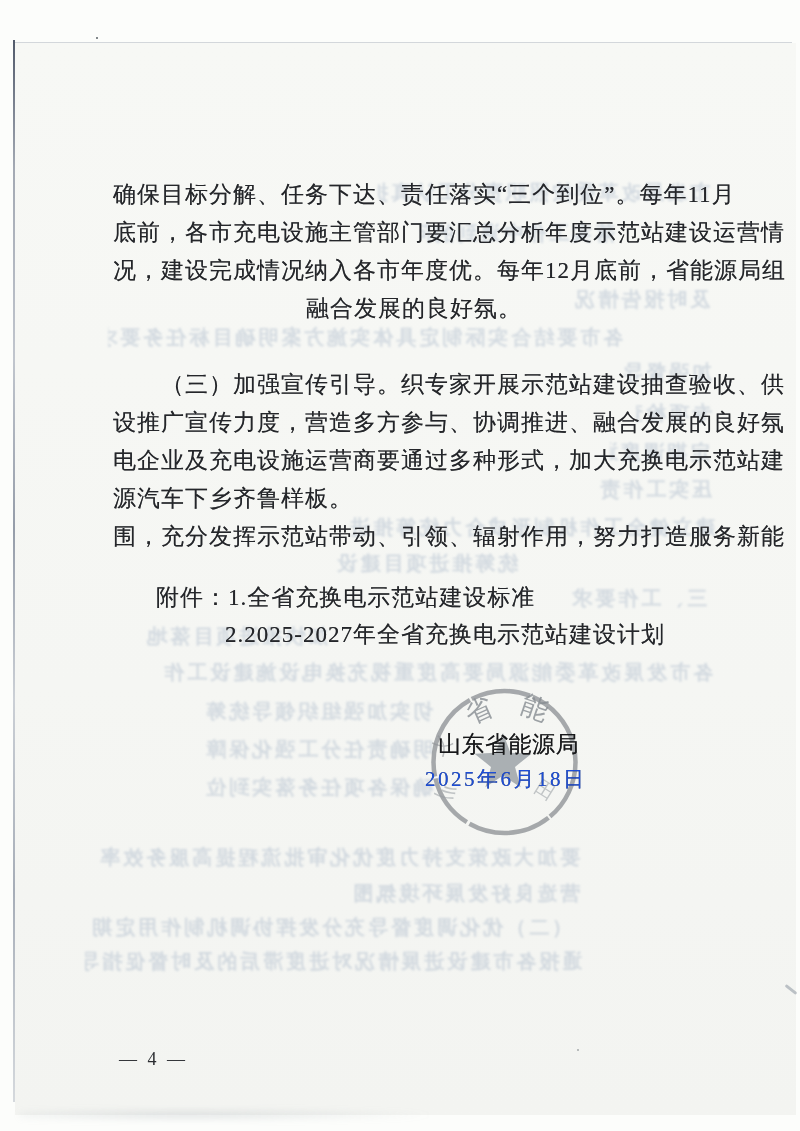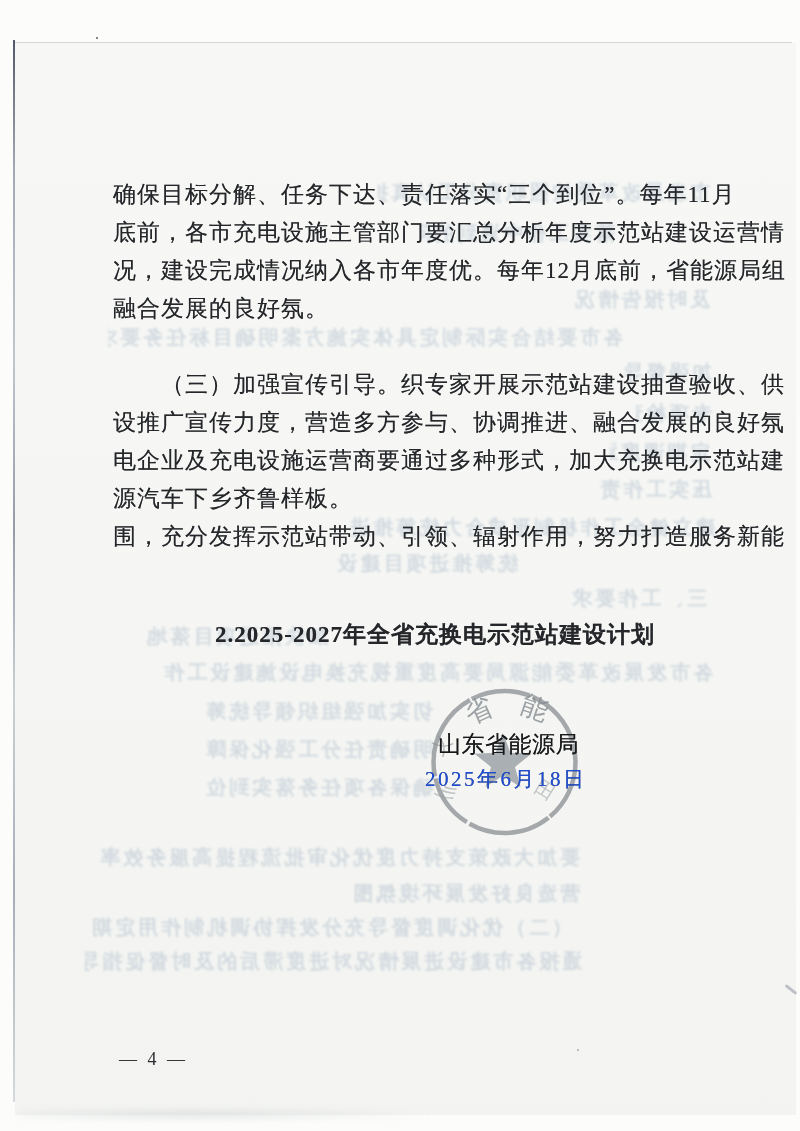--- a/index.html
+++ b/index.html
@@ -42,34 +42,34 @@
   .bleed-layer .bleed{
     position:absolute;height:25px;line-height:25px;overflow:hidden;
     font-size:20px;font-weight:bold;letter-spacing:3px;white-space:nowrap;
     color:#8fa2bb;opacity:.33;filter:blur(1.1px);
     transform:scaleX(-1);
   }
 
   
   .content{position:absolute;inset:0;z-index:2;}
   .bodyblock{position:absolute;left:113px;width:602px;}
-  #para1{top:176px;}
+  #para1{top:176px;text-align:center;}
   #para2{top:366px;}
   .bodyblock .bodyline{
     position:relative;height:38px;line-height:38px;
     font-size:23px;letter-spacing:1px;white-space:nowrap;
     color:#24262a;text-shadow:0 0 .5px rgba(36,38,42,.6);
   }
   .attach-line{
     position:absolute;height:38px;line-height:38px;
     font-size:23px;letter-spacing:1px;white-space:nowrap;
     color:#24262a;text-shadow:0 0 .5px rgba(36,38,42,.6);
   }
   #attach1{left:156px;top:579px;}
-  #attach2{left:215px;top:616px;font-weight:bold;}
+  #attach2{left:225px;top:616px;}
 
   
   .seal{position:absolute;left:429px;top:686px;width:151px;height:152px;}
 
   
   .sig-agency{
     position:absolute;left:438px;top:729px;width:136px;
     font-size:23px;letter-spacing:0.5px;color:#17181a;white-space:nowrap;
     text-shadow:0 0 .5px rgba(20,20,22,.7);z-index:3;text-align:center;
   }
@@ -130,20 +130,21 @@
     </div>
 
   <div class="bodyblock" id="para2">
       <div class="bodyline">　　（三）加强宣传引导。织专家开展示范站建设抽查验收、供</div>
       <div class="bodyline">设推广宣传力度，营造多方参与、协调推进、融合发展的良好氛</div>
       <div class="bodyline">电企业及充电设施运营商要通过多种形式，加大充换电示范站建</div>
       <div class="bodyline">源汽车下乡齐鲁样板。</div>
       <div class="bodyline">围，充分发挥示范站带动、引领、辐射作用，努力打造服务新能</div>
     </div>
 
+  <div class="attach-line" id="attach1">附件：1.全省充换电示范站建设标准</div>
   <div class="attach-line" id="attach2">2.2025-2027年全省充换电示范站建设计划</div>
 
   <svg class="seal" viewBox="0 0 151 152">
     <circle cx="75.5" cy="76" r="71" fill="none" stroke="#8e9296" stroke-width="4.5" opacity="0.78" stroke-dasharray="62 2 84 3 55 2 90 2 60 3"></circle>
     <polygon points="74,47 81.4,66.8 102.5,67.7 86,80.9 91.6,101.3 74,89.6 56.4,101.3 62,80.9 45.5,67.7 66.6,66.8" fill="#9aa0a5" opacity="0.82"></polygon>
     <text x="37" y="36" font-size="27" fill="#878d92" opacity="0.8" transform="rotate(-24 45 28)">省</text>
     <text x="92" y="30" font-size="27" fill="#878d92" opacity="0.8" transform="rotate(19 102 22)">能</text>
     <text x="4" y="66" font-size="19" fill="#8e9296" opacity="0.6" transform="rotate(-50 12 60)">乂</text>
     <text x="8" y="112" font-size="20" fill="#979da2" opacity="0.55" transform="rotate(42 16 106)">彡</text>
     <text x="106" y="110" font-size="20" fill="#979da2" opacity="0.55" transform="rotate(32 114 104)">田</text>

